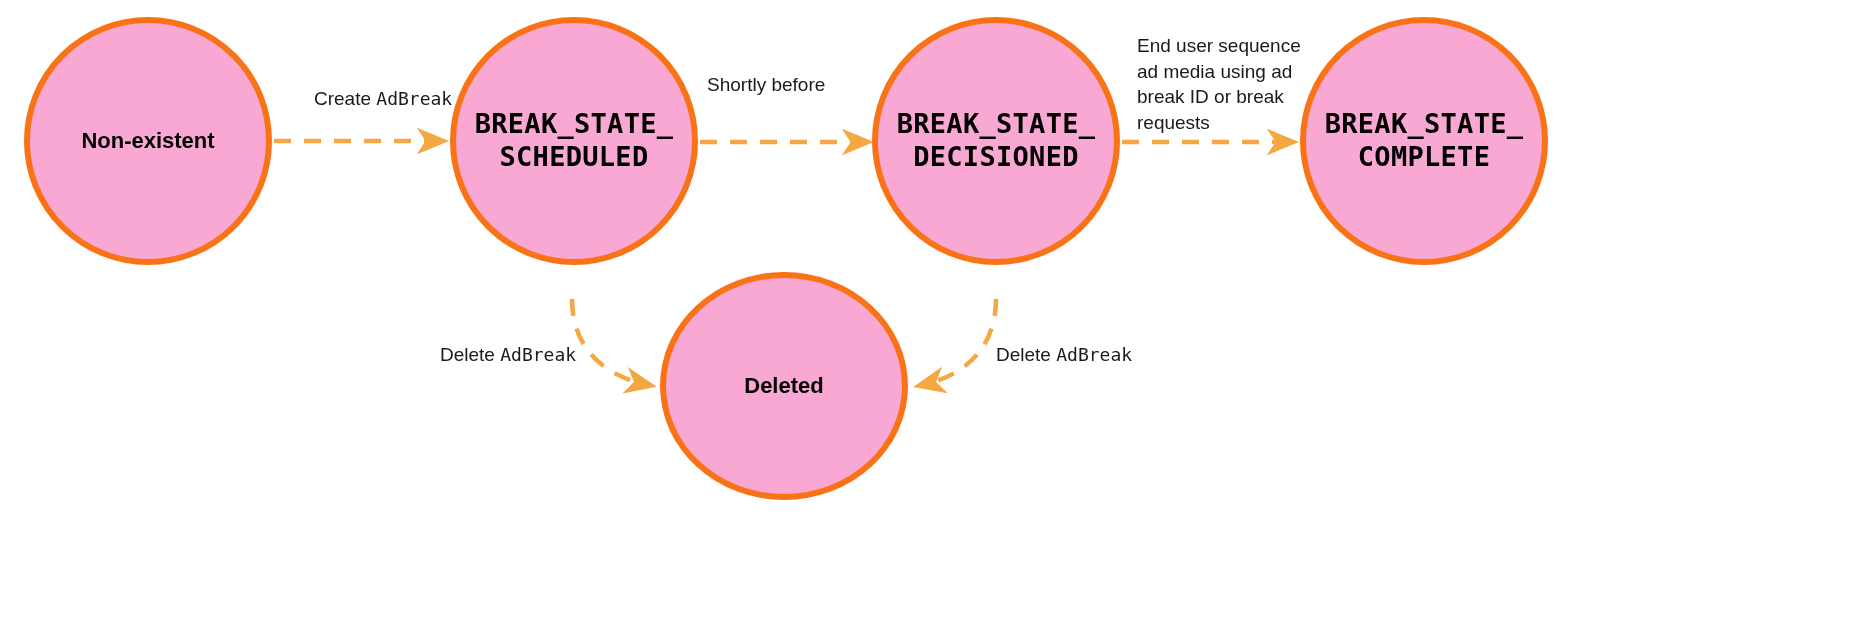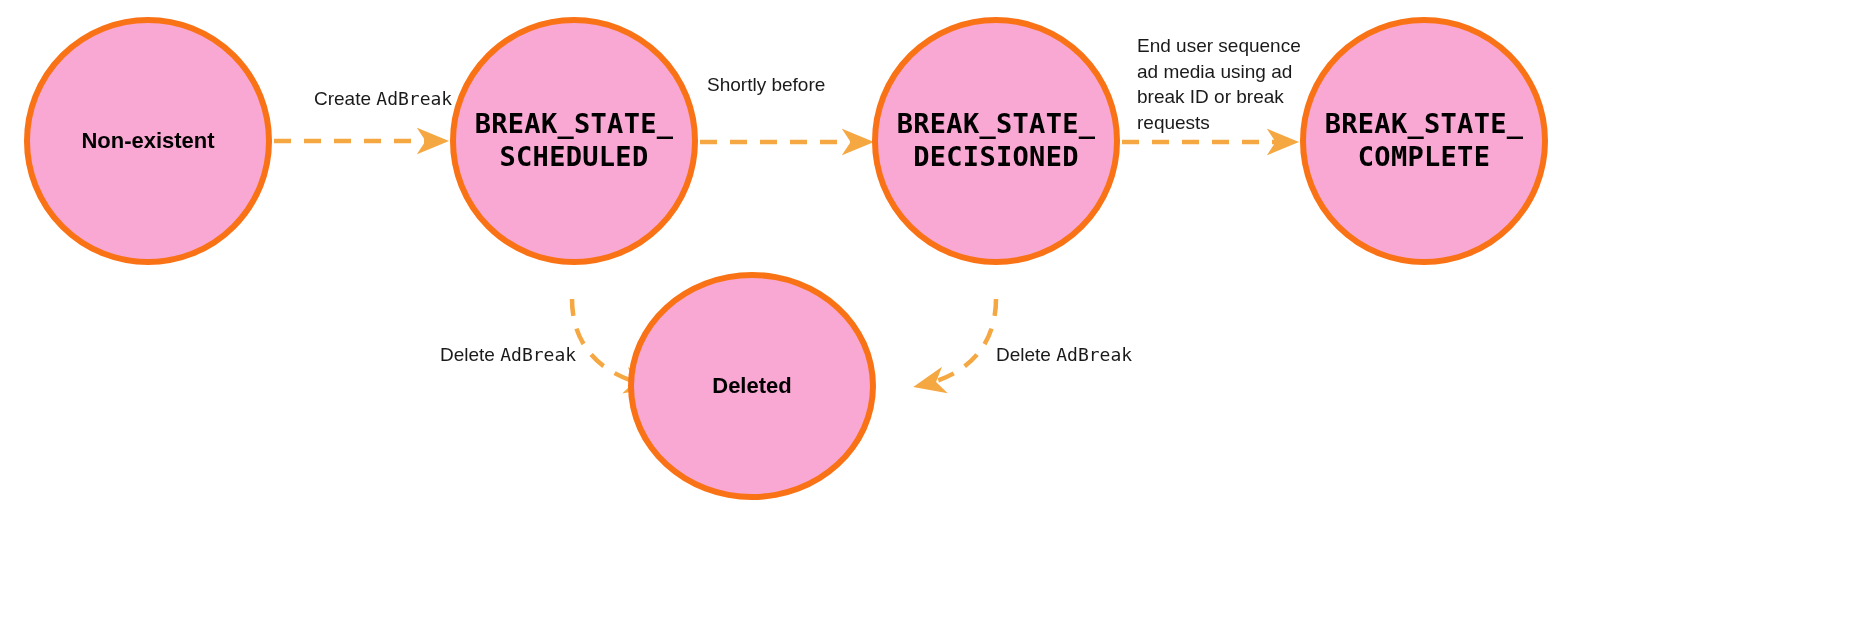--- a/index.html
+++ b/index.html
@@ -115,21 +115,21 @@
   <div class="node" style="left:872px; top:17px; width:248px; height:248px;">
     <span class="node-label mono">BREAK_STATE_
 DECISIONED</span>
   </div>
 
   <div class="node" style="left:1300px; top:17px; width:248px; height:248px;">
     <span class="node-label mono">BREAK_STATE_
 COMPLETE</span>
   </div>
 
-  <div class="node" style="left:628px; top:272px; width:248px; height:228px;">
+  <div class="node" style="left:660px; top:272px; width:248px; height:228px;">
     <span class="node-label sans">Deleted</span>
   </div>
 
   <div class="edge-label" style="left:314px; top:86px;">
       <span class="ln"><span class="sans">Create </span><span class="mono">AdBreak</span></span>
     </div>
 
   <div class="edge-label" style="left:707px; top:72px;">
       <span class="ln"><span class="sans">Shortly before</span></span>
     </div>

